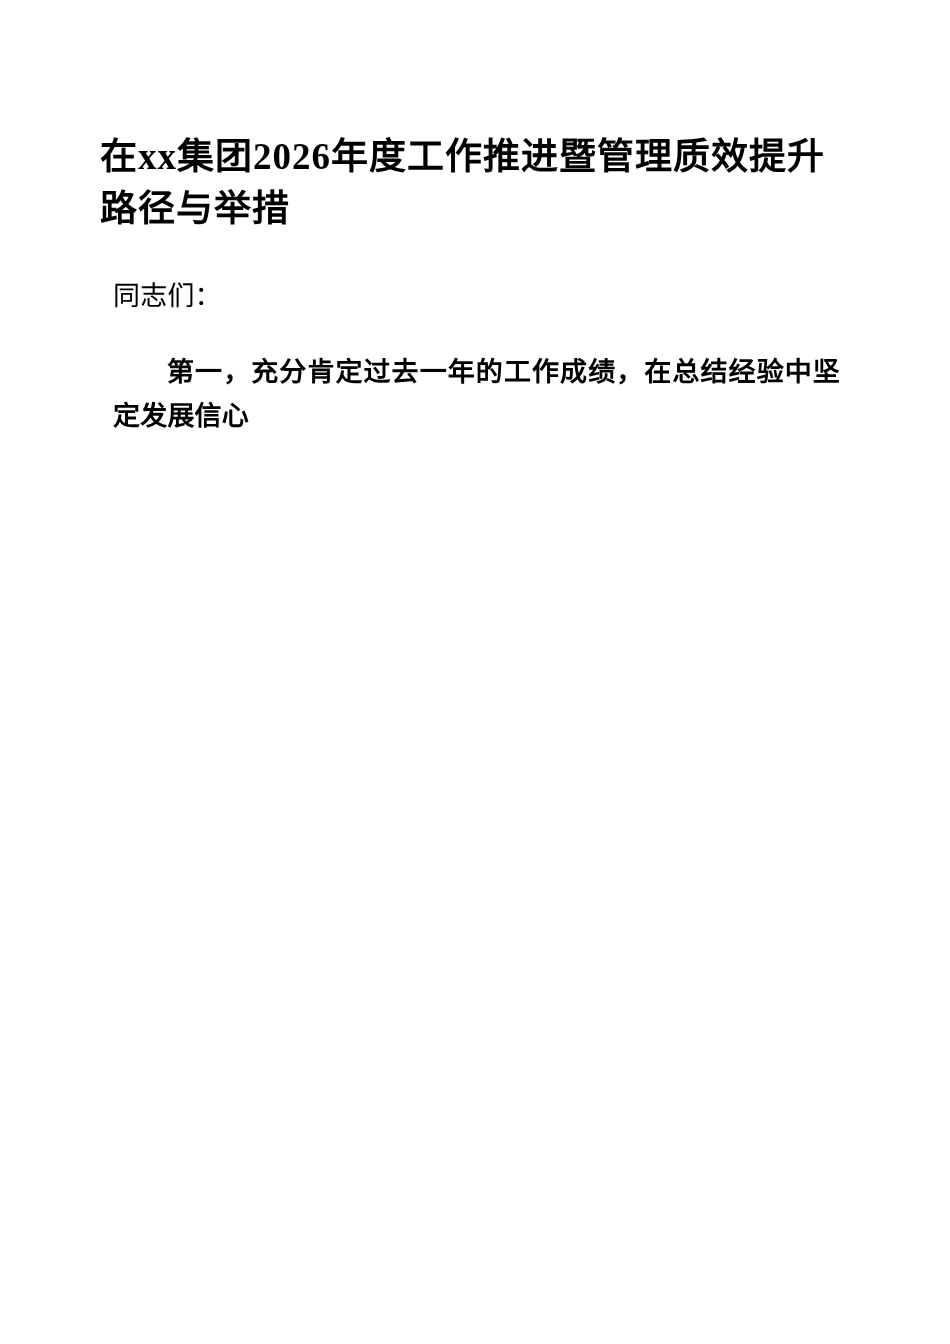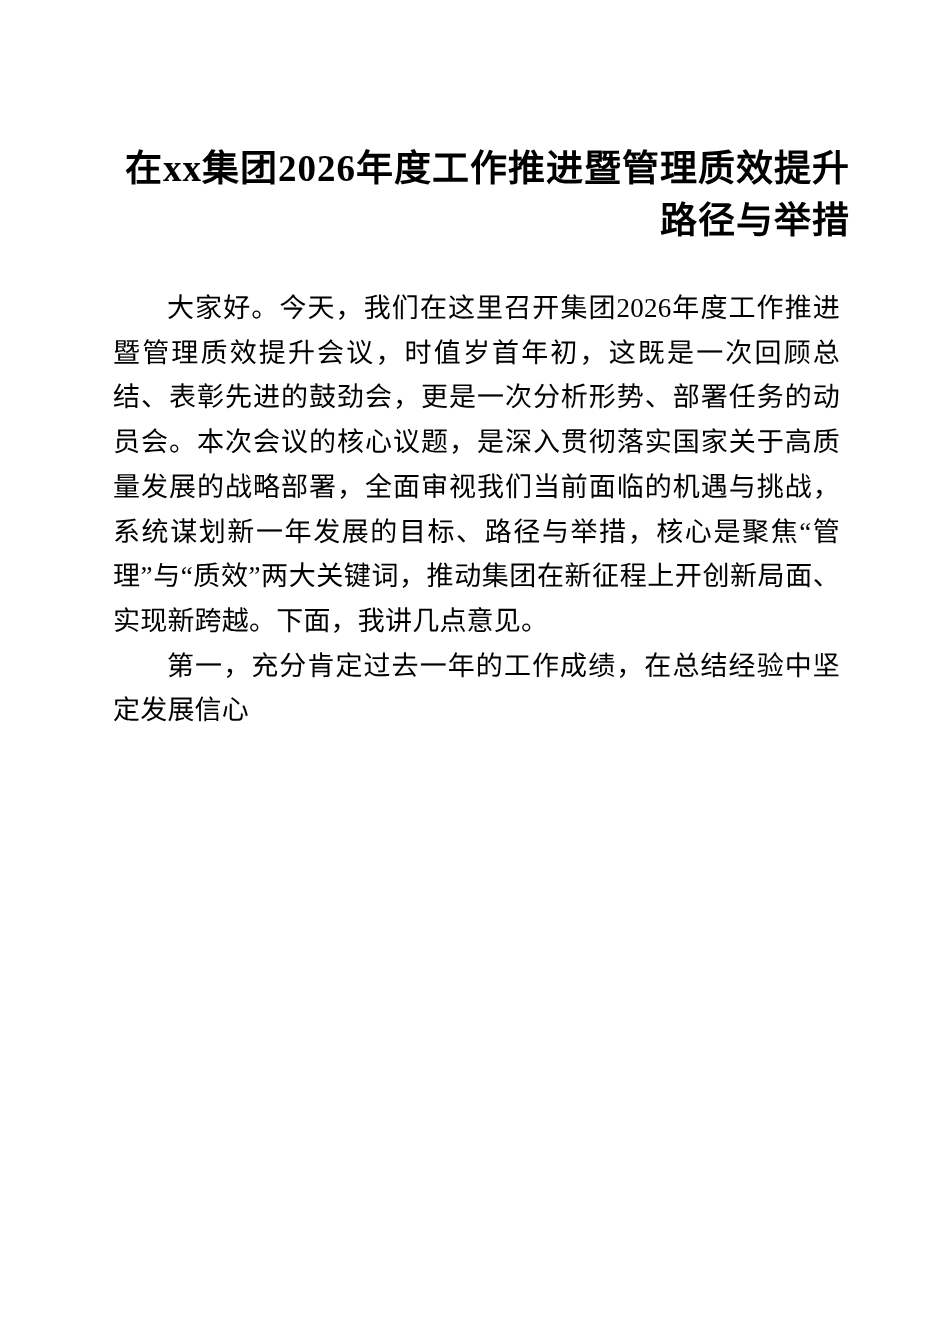--- a/index.html
+++ b/index.html
@@ -17,22 +17,22 @@
   }
   .page {
     position: relative;
     width: 950px;
     height: 1344px;
     background: #ffffff;
     box-sizing: border-box;
   }
   .doc-title {
     padding-top: 131px;
-    margin: 12px 100px;
-    text-align: right;
+    margin: 0 100px;
+    text-align: left;
     font-weight: bold;
     font-size: 37px;
     line-height: 52px;
     letter-spacing: 1px;
     font-family: "Liberation Serif", serif;
   }
   .doc-body {
     margin: 39px 110px 0 113px;
     font-size: 27px;
     line-height: 44.7px;
@@ -42,28 +42,29 @@
   }
   .para {
     margin: 0;
     padding: 0;
     text-indent: 2em;
   }
   .para.no-indent {
     text-indent: 0;
   }
   .para.bold {
-    font-weight: normal;
+    font-weight: bold;
+    margin-top: 31px;
   }
 </style>
 </head>
 <body>
 
 <div class="page">
   <header class="doc-title">
     <div class="title-line">在xx集团2026年度工作推进暨管理质效提升</div>
     <div class="title-line">路径与举措</div>
   </header>
   <main class="doc-body">
-      <p class="para">大家好。今天，我们在这里召开集团2026年度工作推进暨管理质效提升会议，时值岁首年初，这既是一次回顾总结、表彰先进的鼓劲会，更是一次分析形势、部署任务的动员会。本次会议的核心议题，是深入贯彻落实国家关于高质量发展的战略部署，全面审视我们当前面临的机遇与挑战，系统谋划新一年发展的目标、路径与举措，核心是聚焦“管理”与“质效”两大关键词，推动集团在新征程上开创新局面、实现新跨越。下面，我讲几点意见。</p>
+      <p class="para no-indent">同志们：</p>
       <p class="para bold">第一，充分肯定过去一年的工作成绩，在总结经验中坚定发展信心</p>
     </main>
 </div>
 
 </body></html>

